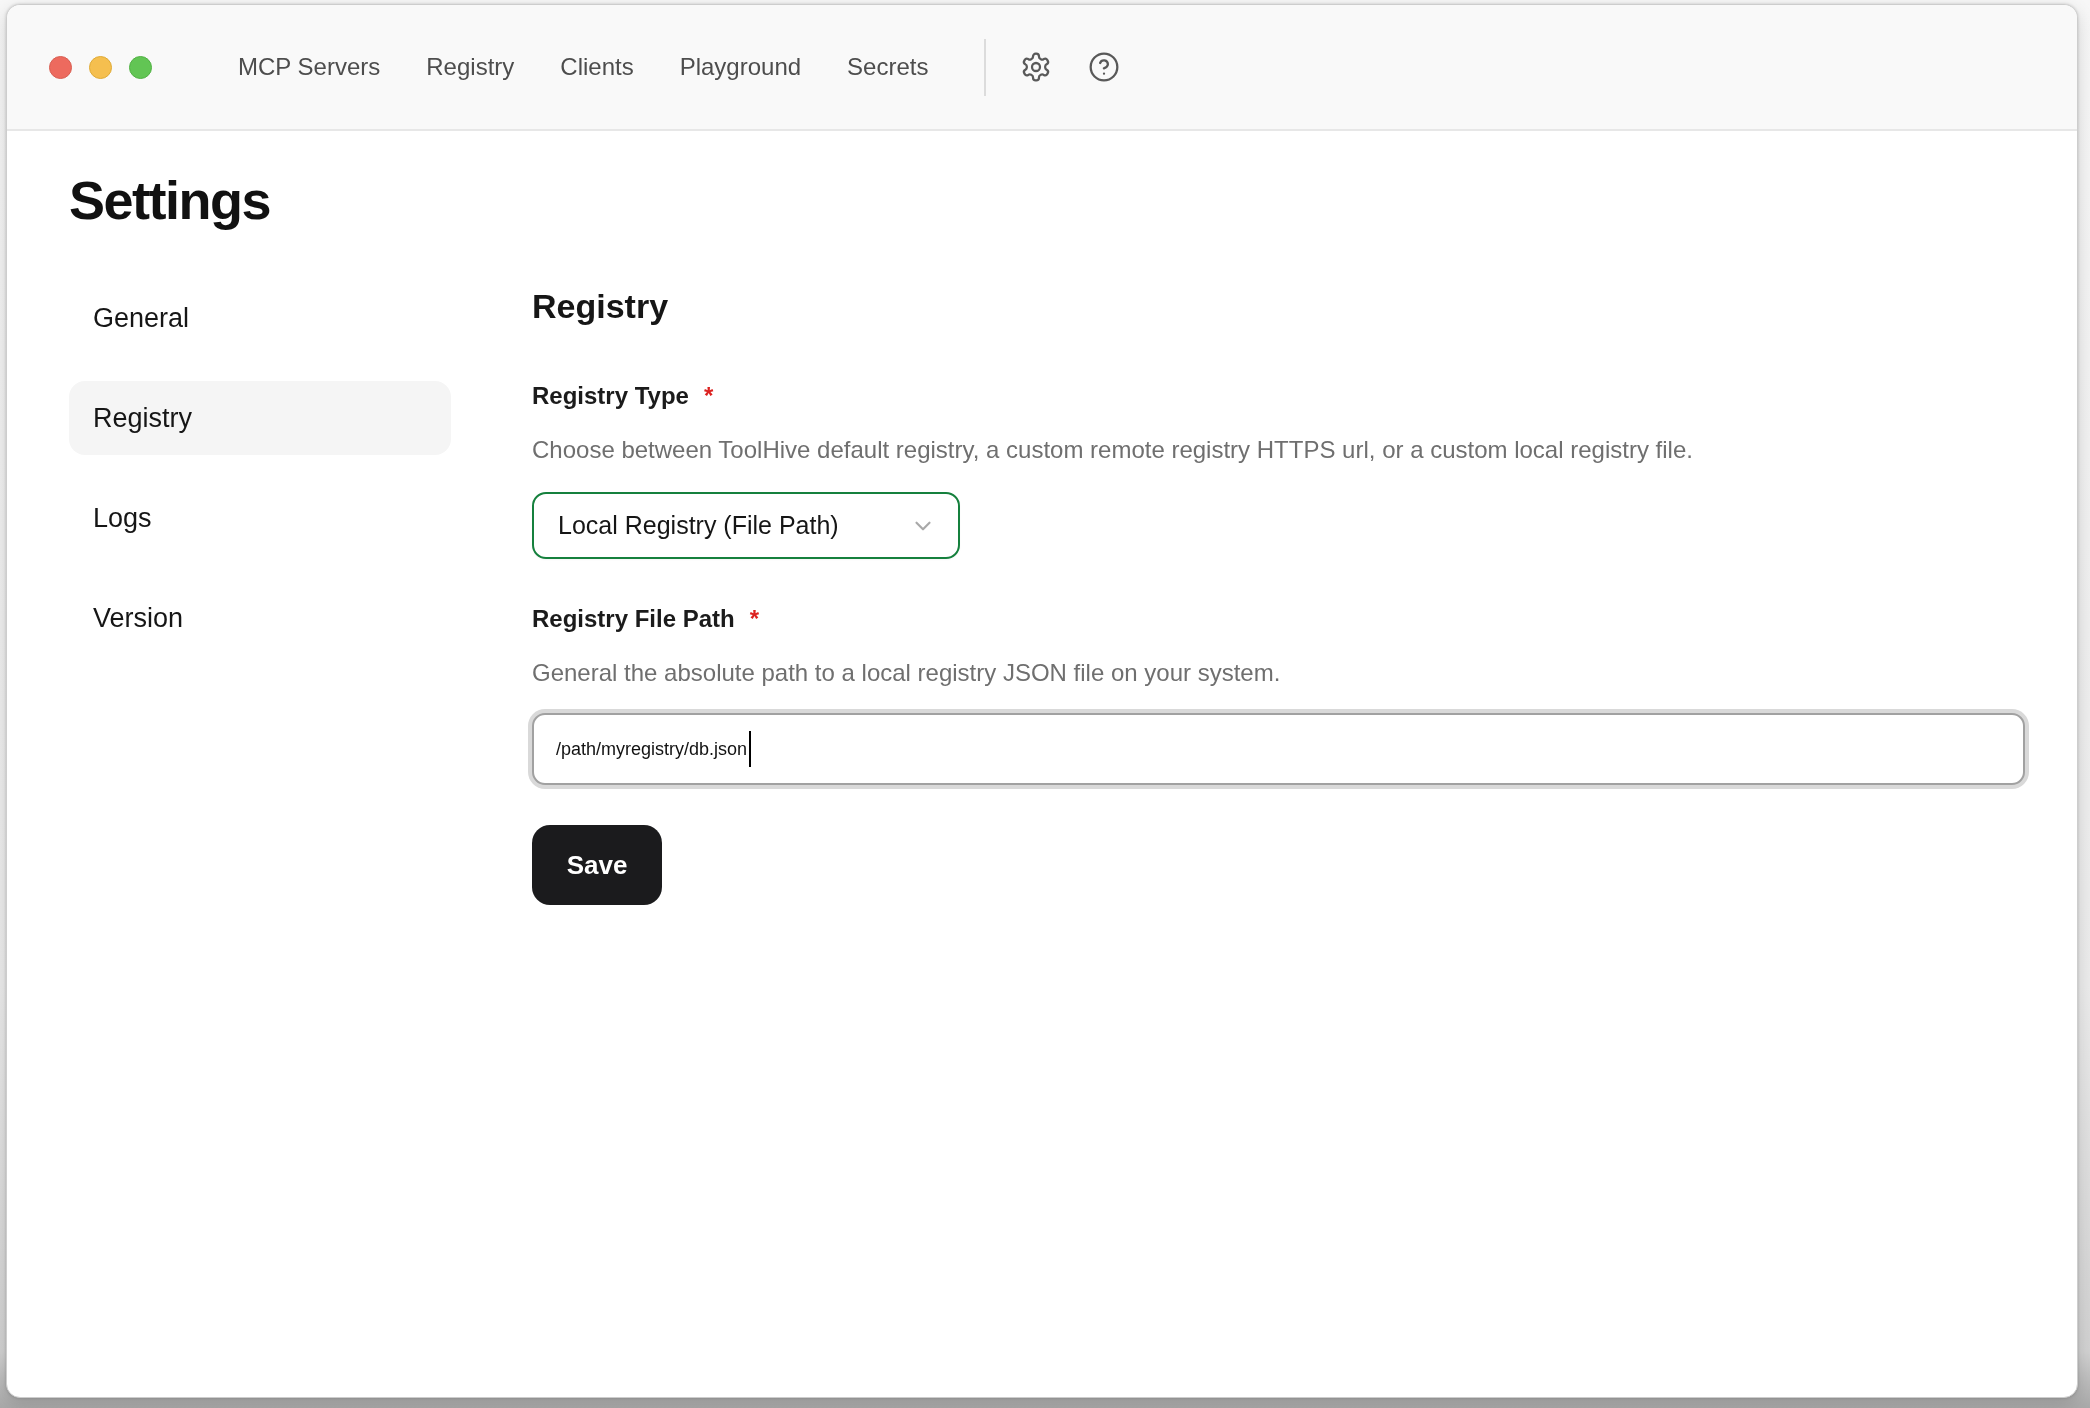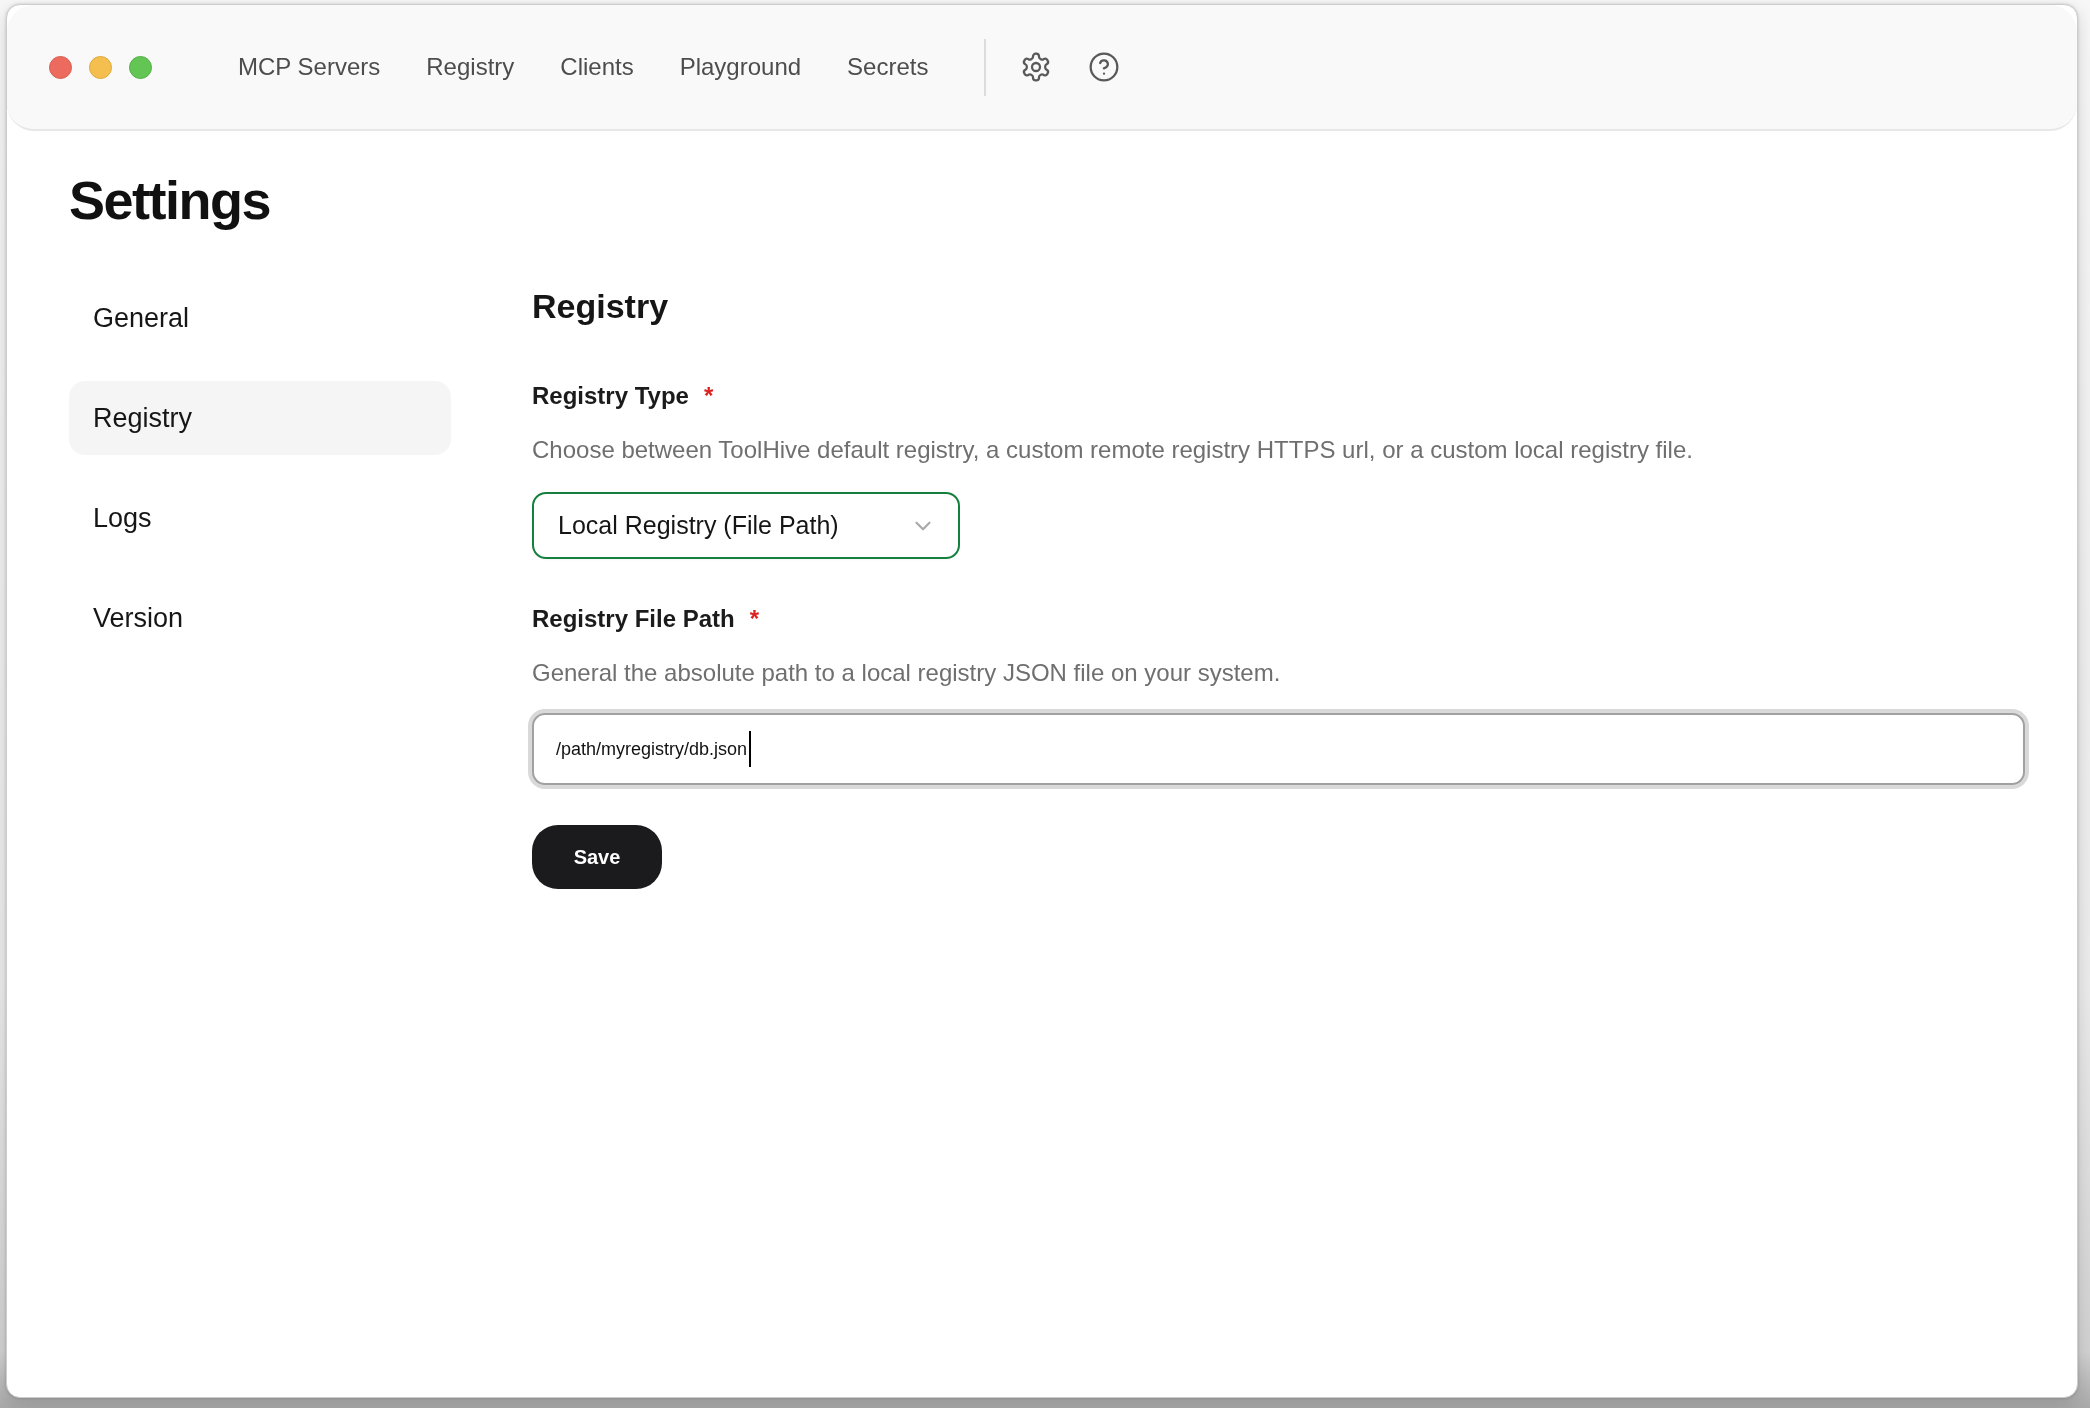--- a/index.html
+++ b/index.html
@@ -7,21 +7,21 @@
     font-family:"Liberation Sans","DejaVu Sans",sans-serif; }
   .stage { position:relative; width:2090px; height:1408px;
     background:linear-gradient(180deg,#f7f7f7 0%,#ececec 70%,#d2d2d2 96%,#a9a9a9 100%); }
   .window { position:absolute; top:4px; left:6px; right:12px; bottom:10px;
     background:#ffffff; border-radius:14px; overflow:hidden;
     border:1px solid #cdcdcd;
     box-shadow:0 0 3px rgba(0,0,0,.18), 0 6px 18px rgba(0,0,0,.15); }
 
   
   .titlebar { height:126px; background:#f9f9f9; border-bottom:2px solid #e7e7e7;
-    display:flex; align-items:center;border-radius:27px; }
+    display:flex; align-items:center; }
   .traffic { display:flex; align-items:center; gap:17px; margin-left:42px; }
   .dot { width:23px; height:23px; border-radius:50%; display:inline-block; cursor:pointer; }
   .dot.red   { background:#ed6a5e; border:1px solid #d95f52; }
   .dot.yellow{ background:#f5bf4f; border:1px solid #e0ab36; }
   .dot.green { background:#62c554; border:1px solid #51b244; }
   .nav { display:flex; align-items:center; gap:46px; margin-left:86px; }
   .nav-item { font-size:24px; color:#4d4d4d; text-decoration:none; cursor:pointer; }
   .nav-divider { width:2px; height:57px; background:#dcdcdc; margin-left:56px; }
   .icon-btn { background:none; border:none; cursor:pointer; padding:0;
     display:flex; align-items:center; justify-content:center; }
@@ -55,22 +55,22 @@
   .select .sel-text { font-size:25px; color:#161616; }
   .select svg { stroke:#a9a9a9; }
 
   .text-input { margin-top:26px; width:100%; height:72px; background:#ffffff;
     border:2px solid #a1a1a1; border-radius:13px;
     box-shadow:0 0 0 4px #d9d9d9; cursor:text;
     display:flex; align-items:center; padding:0 22px; }
   .text-input .value { font-size:18px; color:#111111; }
   .caret { width:2px; height:36px; background:#000000; margin-left:2px; }
 
-  .save { margin-top:40px; width:130px; height:64px; background:#1b1b1d;
-    border:none; border-radius:26px; color:#ffffff; font-size:20px;
+  .save { margin-top:40px; width:130px; height:80px; background:#1b1b1d;
+    border:none; border-radius:18px; color:#ffffff; font-size:26px;
     font-weight:700; cursor:pointer;
     font-family:"Liberation Sans","DejaVu Sans",sans-serif; }
 </style>
 </head>
 <body>
 
 <div class="stage">
   <div class="window">
 
     <header class="titlebar">

